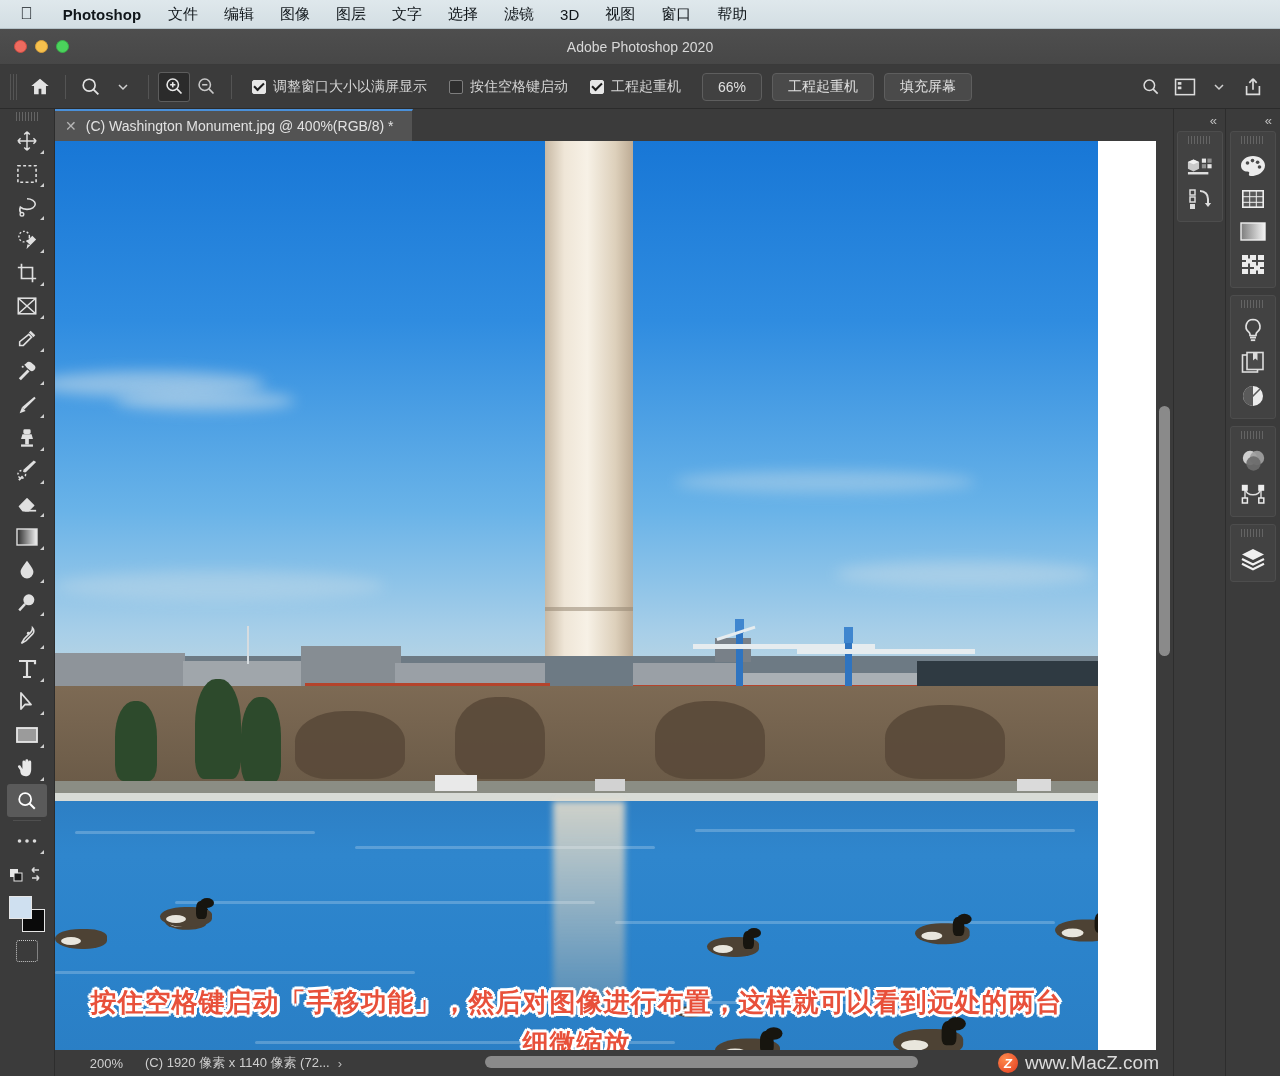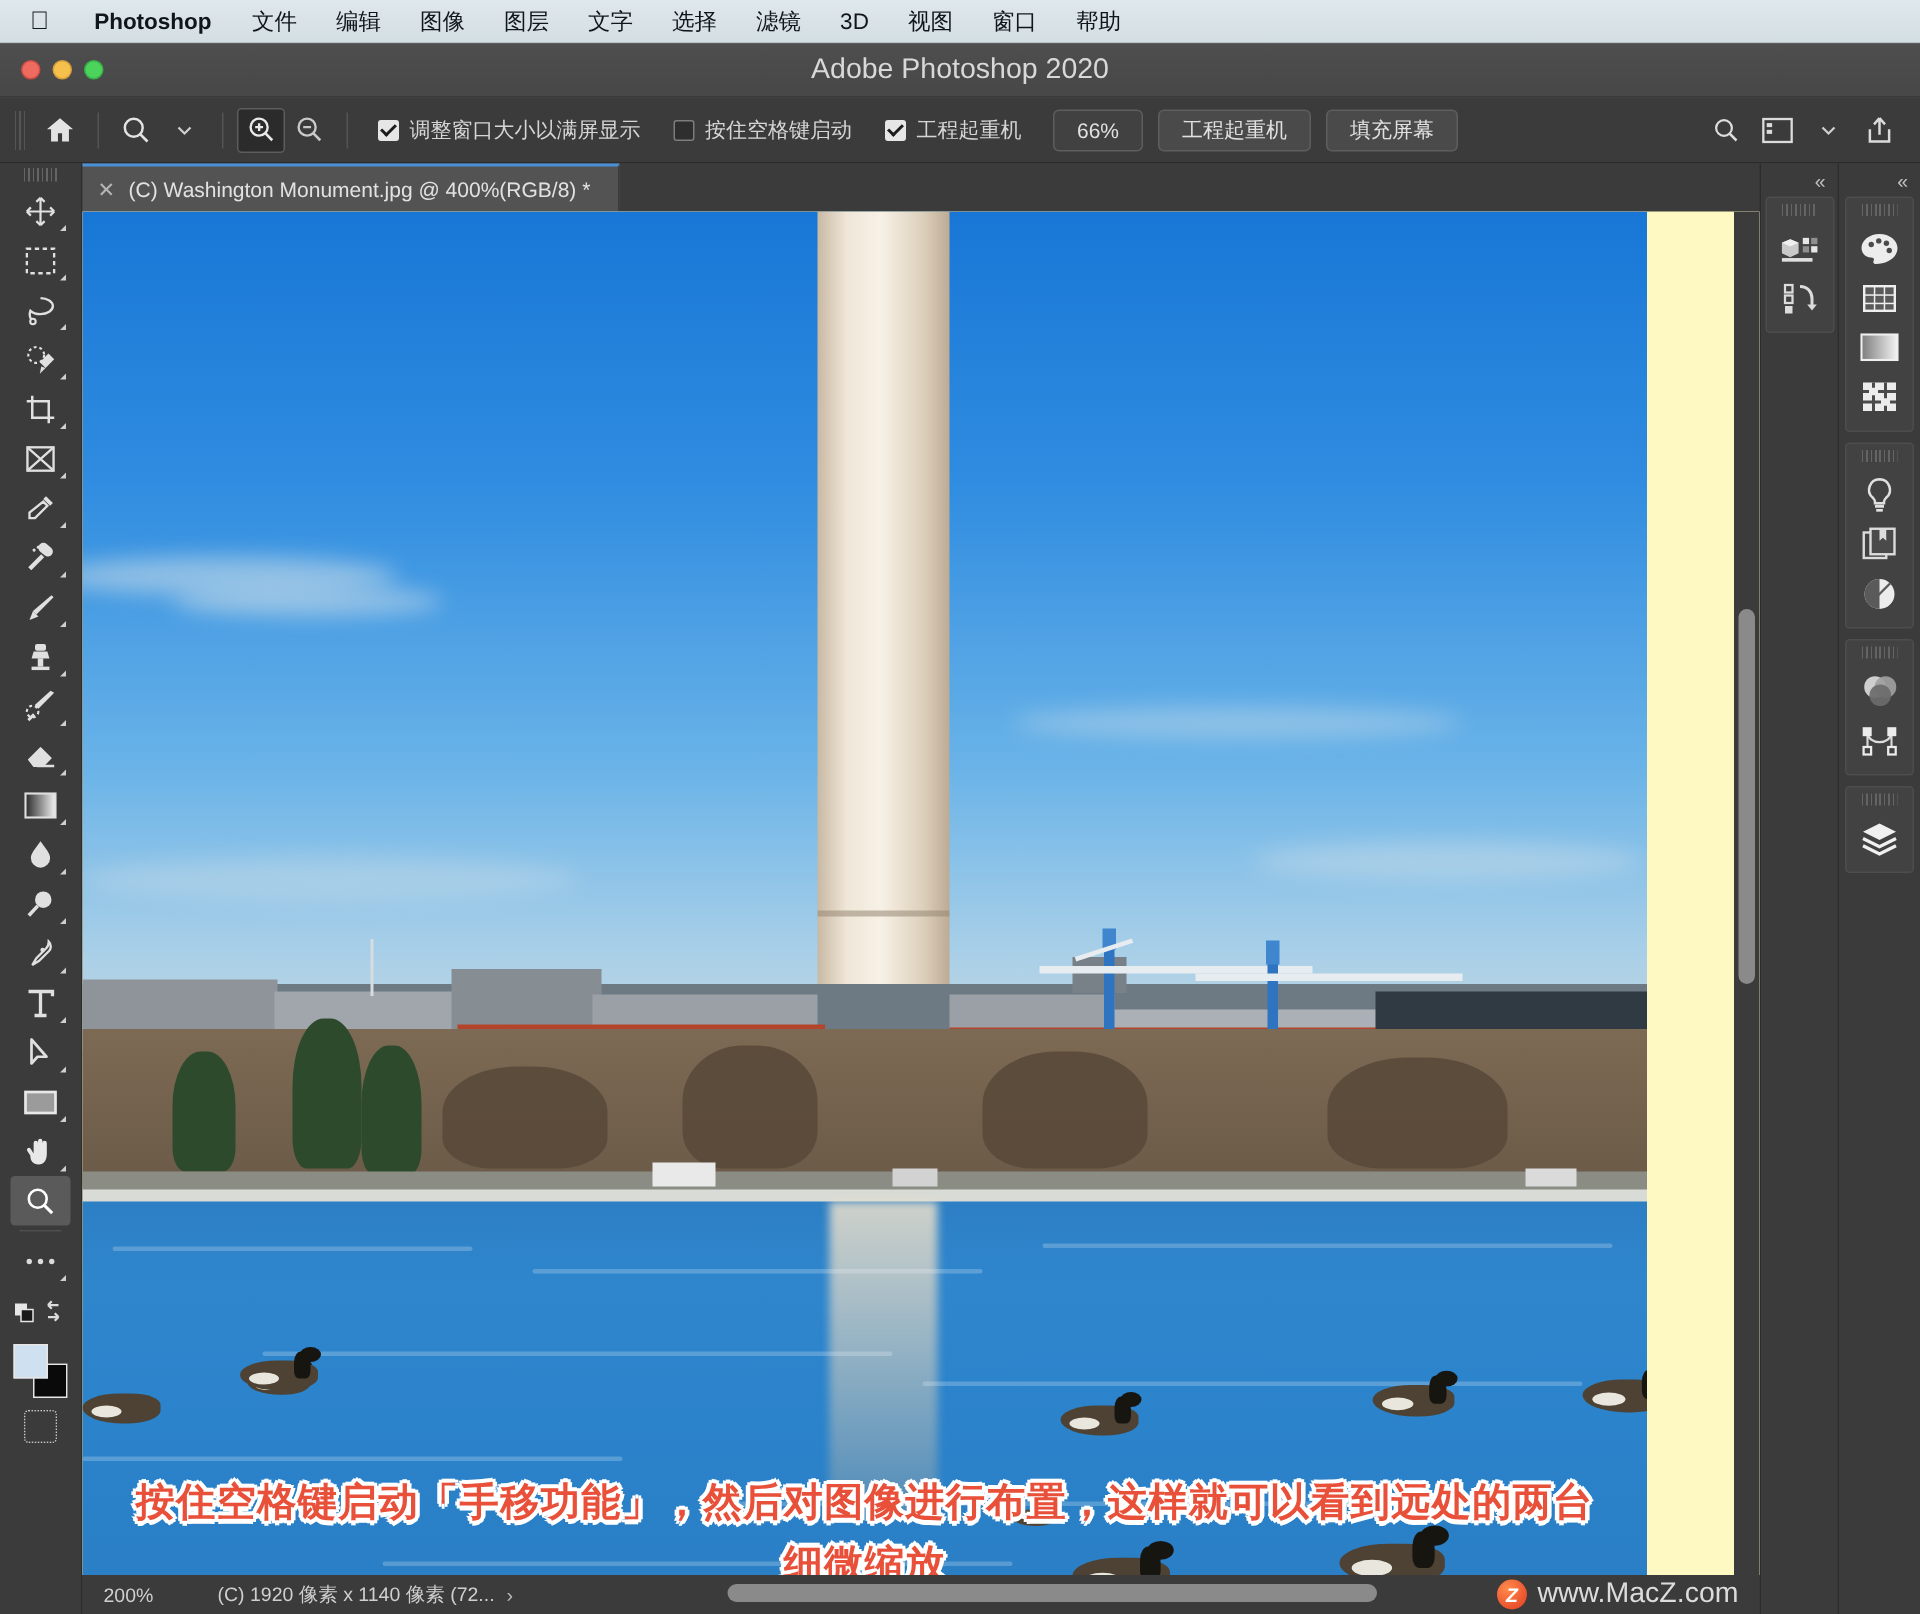--- a/index.html
+++ b/index.html
@@ -28,21 +28,21 @@
     border-bottom:1px solid #3a3a3a;
     display:flex; align-items:center; position:relative;
   }
   .lights { display:flex; gap:8px; padding-left:14px; }
   .light { width:13px; height:13px; border-radius:50%; }
   .l-red{background:#ef6b5f;border:1px solid #d04d44;}
   .l-yellow{background:#f6c04d;border:1px solid #d8a13b;}
   .l-green{background:#4bd35c;border:1px solid #38b149;}
   #win-title {
     position:absolute; left:0; right:0; text-align:center;
-    font-size:19px; color:#d8d8d8; pointer-events:none;
+    font-size:14px; color:#d8d8d8; pointer-events:none;
   }
 
   
   #optionsbar {
     height:44px; background:#3b3b3b; border-bottom:1px solid #2b2b2b;
     display:flex; align-items:center; padding:0 10px; gap:0;
   }
   .grip { width:7px; height:26px; margin-right:7px;
     background:repeating-linear-gradient(to right,#6a6a6a 0 1px,transparent 1px 3px);
     opacity:.55; }
@@ -90,21 +90,21 @@
 
   
   #center { flex:1; display:flex; flex-direction:column; background:#3b3b3b; min-width:0; }
   #tabstrip { height:32px; background:#3b3b3b; display:flex; align-items:flex-end; }
   #doctab {
     height:32px; background:#535353; display:flex; align-items:center;
     padding:0 18px 0 10px; font-size:14px; color:#e2e2e2;
     border-right:1px solid #3b3b3b; border-top:2px solid #4a90d9;
   }
   #doctab .x { font-size:14px; color:#b5b5b5; margin-right:9px; }
-  #canvas-area { flex:1; position:relative; background:#fef9c3; overflow:hidden; }
+  #canvas-area { flex:1; position:relative; background:#ffffff; overflow:hidden; }
 
   
   #photo { position:absolute; left:0; top:0; width:1043px; height:930px; overflow:hidden; }
   .sky { position:absolute; left:0; top:0; width:100%; height:560px;
     background:linear-gradient(#1877d6 0%, #2f8ce0 32%, #69b3e8 66%, #a8cfe8 88%, #c6d9e0 100%); }
   .cloud { position:absolute; background:#cfdfe8; border-radius:50%; filter:blur(7px); opacity:.55; }
   .monument { position:absolute; left:490px; top:0; width:88px; height:545px;
     background:linear-gradient(to right,#c8b9a4 0%, #efe6d7 22%, #f7f1e6 48%, #ddd0bb 80%, #bdab94 100%); }
   .monument-seam { position:absolute; left:490px; top:466px; width:88px; height:4px;
     background:rgba(150,135,115,.55); }
@@ -148,21 +148,21 @@
   }
 
   
   #vscroll { position:absolute; right:3px; top:265px; width:11px; height:250px;
              background:#8a8a8a; border-radius:6px; }
   #vtrack  { position:absolute; right:0px; top:0; width:17px; height:930px; background:#3b3b3b; }
 
   
   #statusbar { height:26px; background:#3b3b3b; display:flex; align-items:center;
                padding-left:14px; gap:0; font-size:13px; color:#cfcfcf;
-               position:relative; }
+               position:relative;text-align:right; }
   #statusbar .zoomval { min-width:54px; }
   #statusbar .dims { margin-left:22px; }
   #statusbar .arrow { margin-left:8px; color:#b9b9b9; }
   #hsb { position:absolute; left:430px; right:255px; top:6px; height:12px;
          background:#8a8a8a; border-radius:6px; }
   #watermark { position:absolute; right:14px; top:0; height:26px;
      display:flex; align-items:center; gap:7px; font-size:19px; color:#dcdcdc; }
   #wm-logo { width:20px;height:20px;border-radius:50%;
      background:radial-gradient(circle at 35% 30%,#ff8a4c,#e23b20);
      color:#fff; font-size:13px; font-weight:bold; font-style:italic;

